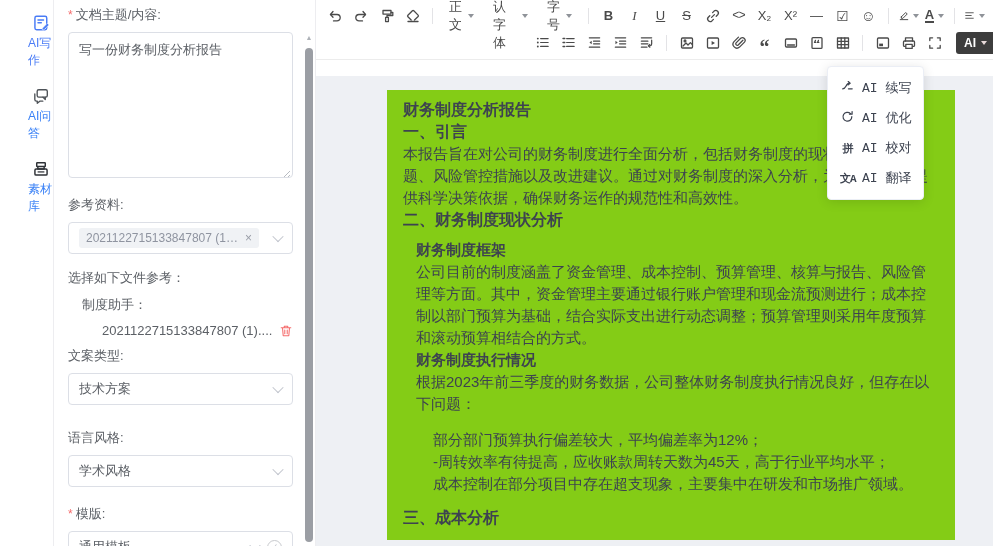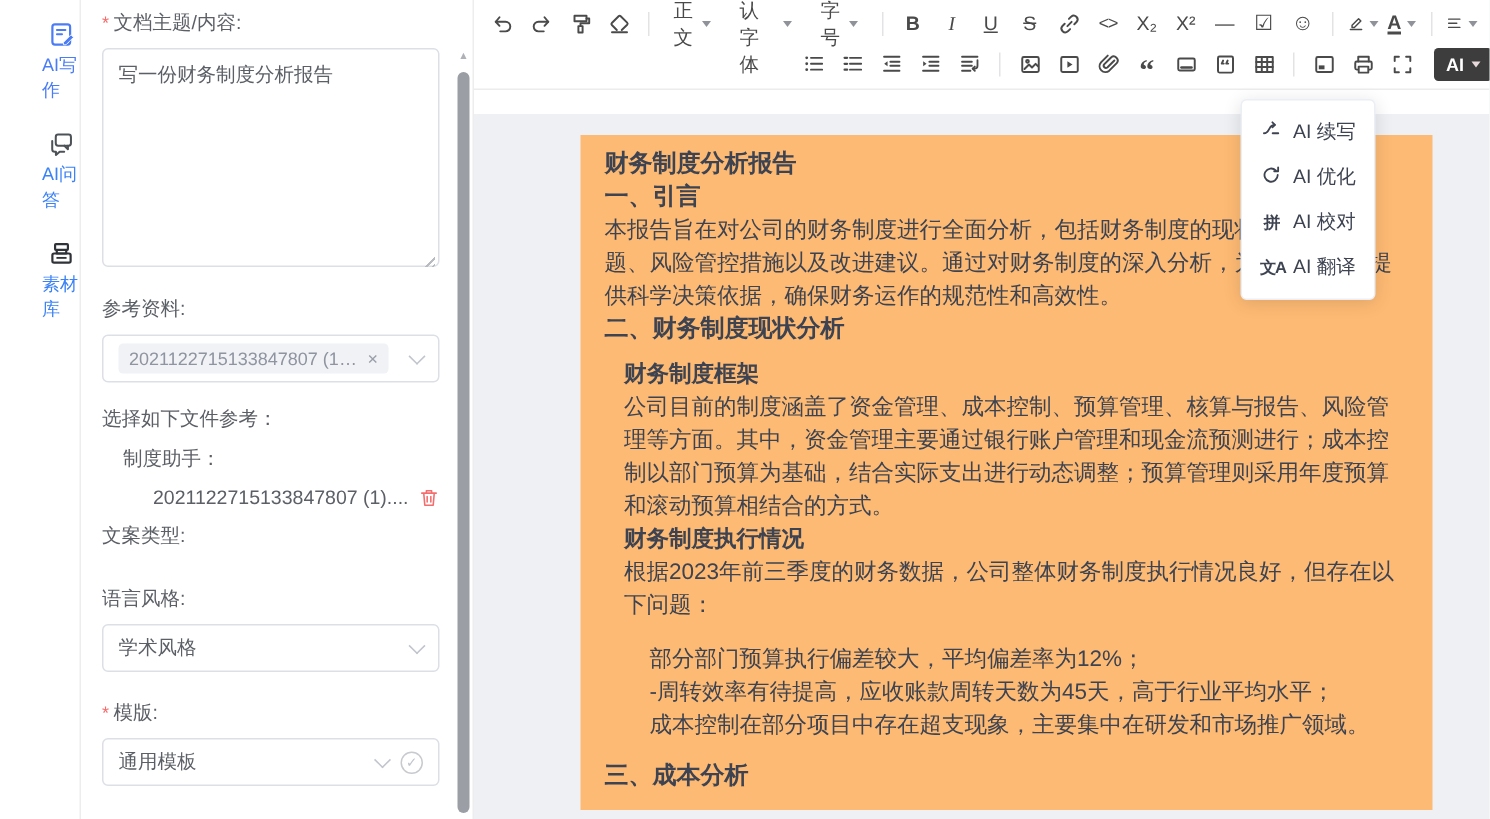--- a/index.html
+++ b/index.html
@@ -72,34 +72,34 @@
         color:#4a4a4a; cursor:pointer; border-radius:3px; }
   .tri { width:0; height:0; border-left:3.5px solid transparent; border-right:3.5px solid transparent;
          border-top:4px solid #8f9399; }
   .sep { width:1px; height:16px; background:#e3e3e6; margin:0 6px; flex:0 0 auto; }
   .ai-btn { background:#3d3d3d; color:#fff; border-radius:3px; height:22px; padding:0 8px;
             display:flex; align-items:center; gap:5px; font-size:12px; font-weight:bold;
             margin-left:8px; cursor:pointer; }
   .ai-btn .tri { border-top-color:#e8dada; }
 
   .content { flex:1; background:#eef0f4; padding:14px 38px 6px 71px; overflow:hidden; }
-  .page { background:#fdba74; height:100%; padding:9px 16px 0; overflow:hidden;
+  .page { background:#84cc16; height:100%; padding:9px 16px 0; overflow:hidden;
           font-size:15px; line-height:22px; color:#3d4350; cursor:text; }
   .bt,.bh { font-weight:bold; font-size:16px; }
   .bs { font-weight:bold; padding-left:13px; }
   .bp2 { padding-left:13px; }
   .bli { padding-left:30px; }
   .mb8 { margin-bottom:8px; }
   .mt14 { margin-top:14px; }
   .mt12 { margin-top:12px; }
   .mb14 { margin-bottom:14px; }
 
   
   .ai-menu { position:absolute; left:511px; top:66px; background:#fff; border:1px solid #ebeef5;
-             border-radius:4px; box-shadow:0 2px 12px rgba(0,0,0,.12); padding:6px 0; z-index:10; }
+             border-radius:4px; box-shadow:0 2px 12px rgba(0,0,0,.12); padding:6px 0; z-index:10;font-family:Liberation Mono, monospace; }
   .ai-menu-item { display:flex; align-items:center; gap:7px; height:30px; padding:0 12px;
                   font-size:13px; color:#3d4350; white-space:nowrap; cursor:pointer; }
   .ai-menu-item svg { stroke:#3d4350; fill:none; stroke-width:1.3; stroke-linecap:round; stroke-linejoin:round; }
   .glyph-ic { font-size:11px; font-weight:bold; width:15px; text-align:center; color:#3d4350; letter-spacing:-1px; }
 </style>
 </head>
 <body>
 
 <div class="app">
 
@@ -163,20 +163,24 @@
       <span>2021122715133847807 (1)....</span>
       <span class="trash">
         <svg width="14" height="14" viewBox="0 0 16 16" stroke="#f56c6c" fill="none" stroke-width="1.2" stroke-linecap="round" stroke-linejoin="round">
             <path d="M2.5 4.3h11M6 4.3V2.5h4v1.8M4 4.3l.8 9.2h6.4l.8-9.2"></path>
             <path d="M6.6 6.8v4.2M9.4 6.8v4.2"></path>
           </svg>
       </span>
     </div>
 
     <div class="lbl" style="margin-top:9px">文案类型:</div>
+    <div class="select">
+      <span class="grow">技术方案</span>
+      <span class="chev"></span>
+    </div>
 
     <div class="lbl" style="margin-top:24px">语言风格:</div>
     <div class="select">
       <span class="grow">学术风格</span>
       <span class="chev"></span>
     </div>
 
     <div class="lbl" style="margin-top:18px">
       <span class="star">*</span>
       <span>模版:</span>

